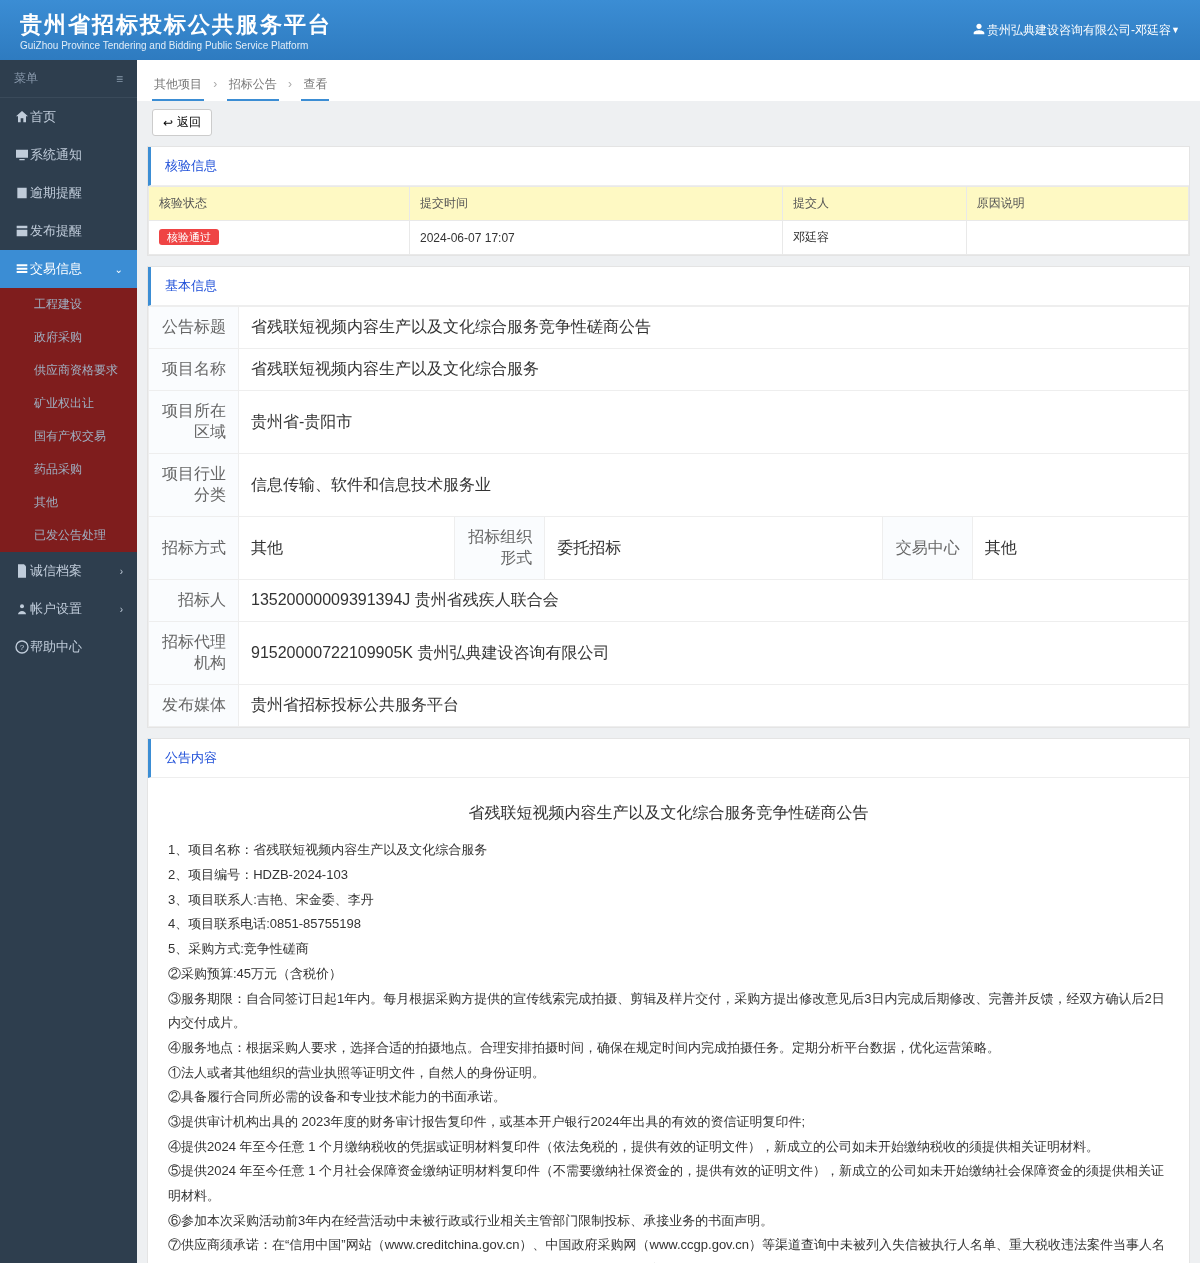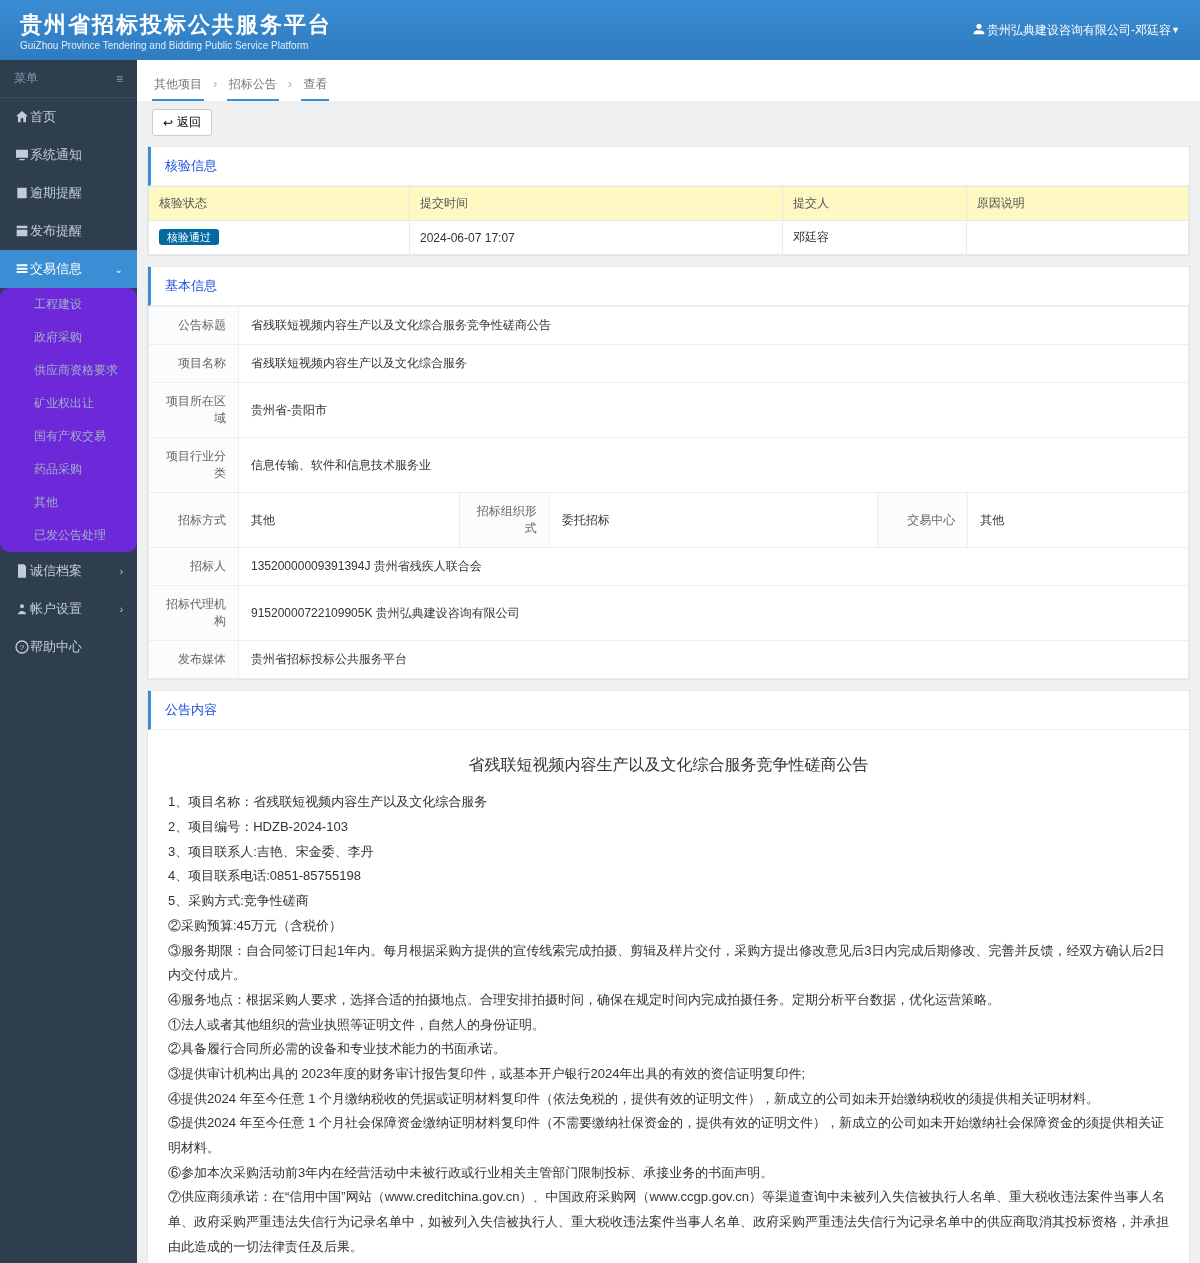--- a/index.html
+++ b/index.html
@@ -8,34 +8,34 @@
 .header-left { display: flex; flex-direction: column; }
 .header-title { font-size: 22px; font-weight: bold; letter-spacing: 2px; }
 .header-sub { font-size: 10px; opacity: 0.85; }
 .header-right { font-size: 12px; display: flex; align-items: center; }
 .layout { display: flex; }
 .sidebar { width: 137px; background: #2e3e4e; min-height: 1203px; color: #c0ccda; }
 .menu-label { display: flex; justify-content: space-between; align-items: center; padding: 10px 14px; font-size: 12px; color: #8a9aad; border-bottom: 1px solid #3a4a5a; }
 .menu-item { display: flex; align-items: center; gap: 0; padding: 10px 14px; font-size: 13px; cursor: pointer; }
 .menu-item.active { background: #3b8dd4; color: #fff; }
 .menu-item .icon { width: 16px; display: inline-flex; }
-.submenu { background: #6d28d9; border-radius: 9px; }
+.submenu { background: #7f1d1d; }
 .submenu-item { padding: 8px 14px 8px 34px; font-size: 12px; color: #9fb0c2; cursor: pointer; }
 .main { flex: 1; background: #eef0f2; }
 .breadcrumb { background: #fff; padding: 10px 15px 0 15px; font-size: 12px; color: #777; }
 .breadcrumb span { padding: 6px 2px; display: inline-block; border-bottom: 2px solid #3b8dd4; margin-right: 4px; }
 .breadcrumb .sep { border: none; color: #aaa; }
 .btn-back { display: inline-flex; align-items: center; gap: 4px; background: #fff; border: 1px solid #ccc; border-radius: 3px; padding: 4px 10px; font-size: 12px; margin: 8px 15px 10px; cursor: pointer; }
 .panel { background: #fff; margin: 0 10px 10px 10px; border: 1px solid #e4e4e4; }
 .panel-title { padding: 10px 14px; font-size: 13px; color: #1d4ed8; border-bottom: 1px solid #eee; border-left: 3px solid #3b8dd4; }
 .verify-table { width: 100%; border-collapse: collapse; font-size: 12px; }
 .verify-table th, .verify-table td { border: 1px solid #e9e9e9; padding: 8px 10px; text-align: left; }
 .verify-table th { background: #fef9c3; font-weight: normal; color: #555; }
-.badge-pass { background: #0369a1; color: #fff; padding: 2px 8px; border-radius: 3px; font-size: 11px; }
-.info-table { width: 100%; border-collapse: collapse; font-size: 12px; }
+.badge-pass { background: #ef4444; color: #fff; padding: 2px 8px; border-radius: 3px; font-size: 11px; }
+.info-table { width: 100%; border-collapse: collapse; font-size: 16px; }
 .info-table td { border: 1px solid #eee; padding: 10px 12px; }
 .info-table td.label { width: 90px; text-align: right; color: #666; background: #fafcfe; }
 .content-body { padding: 12px 20px; font-size: 13px; line-height: 1.9; color: #333; }
 .content-title { text-align: center; font-size: 16px; margin: 8px 0 10px; }
 .chevron { font-size: 10px; }
 .caret-down { font-size: 9px; }
 svg { width: 16px; height: 16px; fill: currentColor; }
 </style>
 </head>
 <body>

